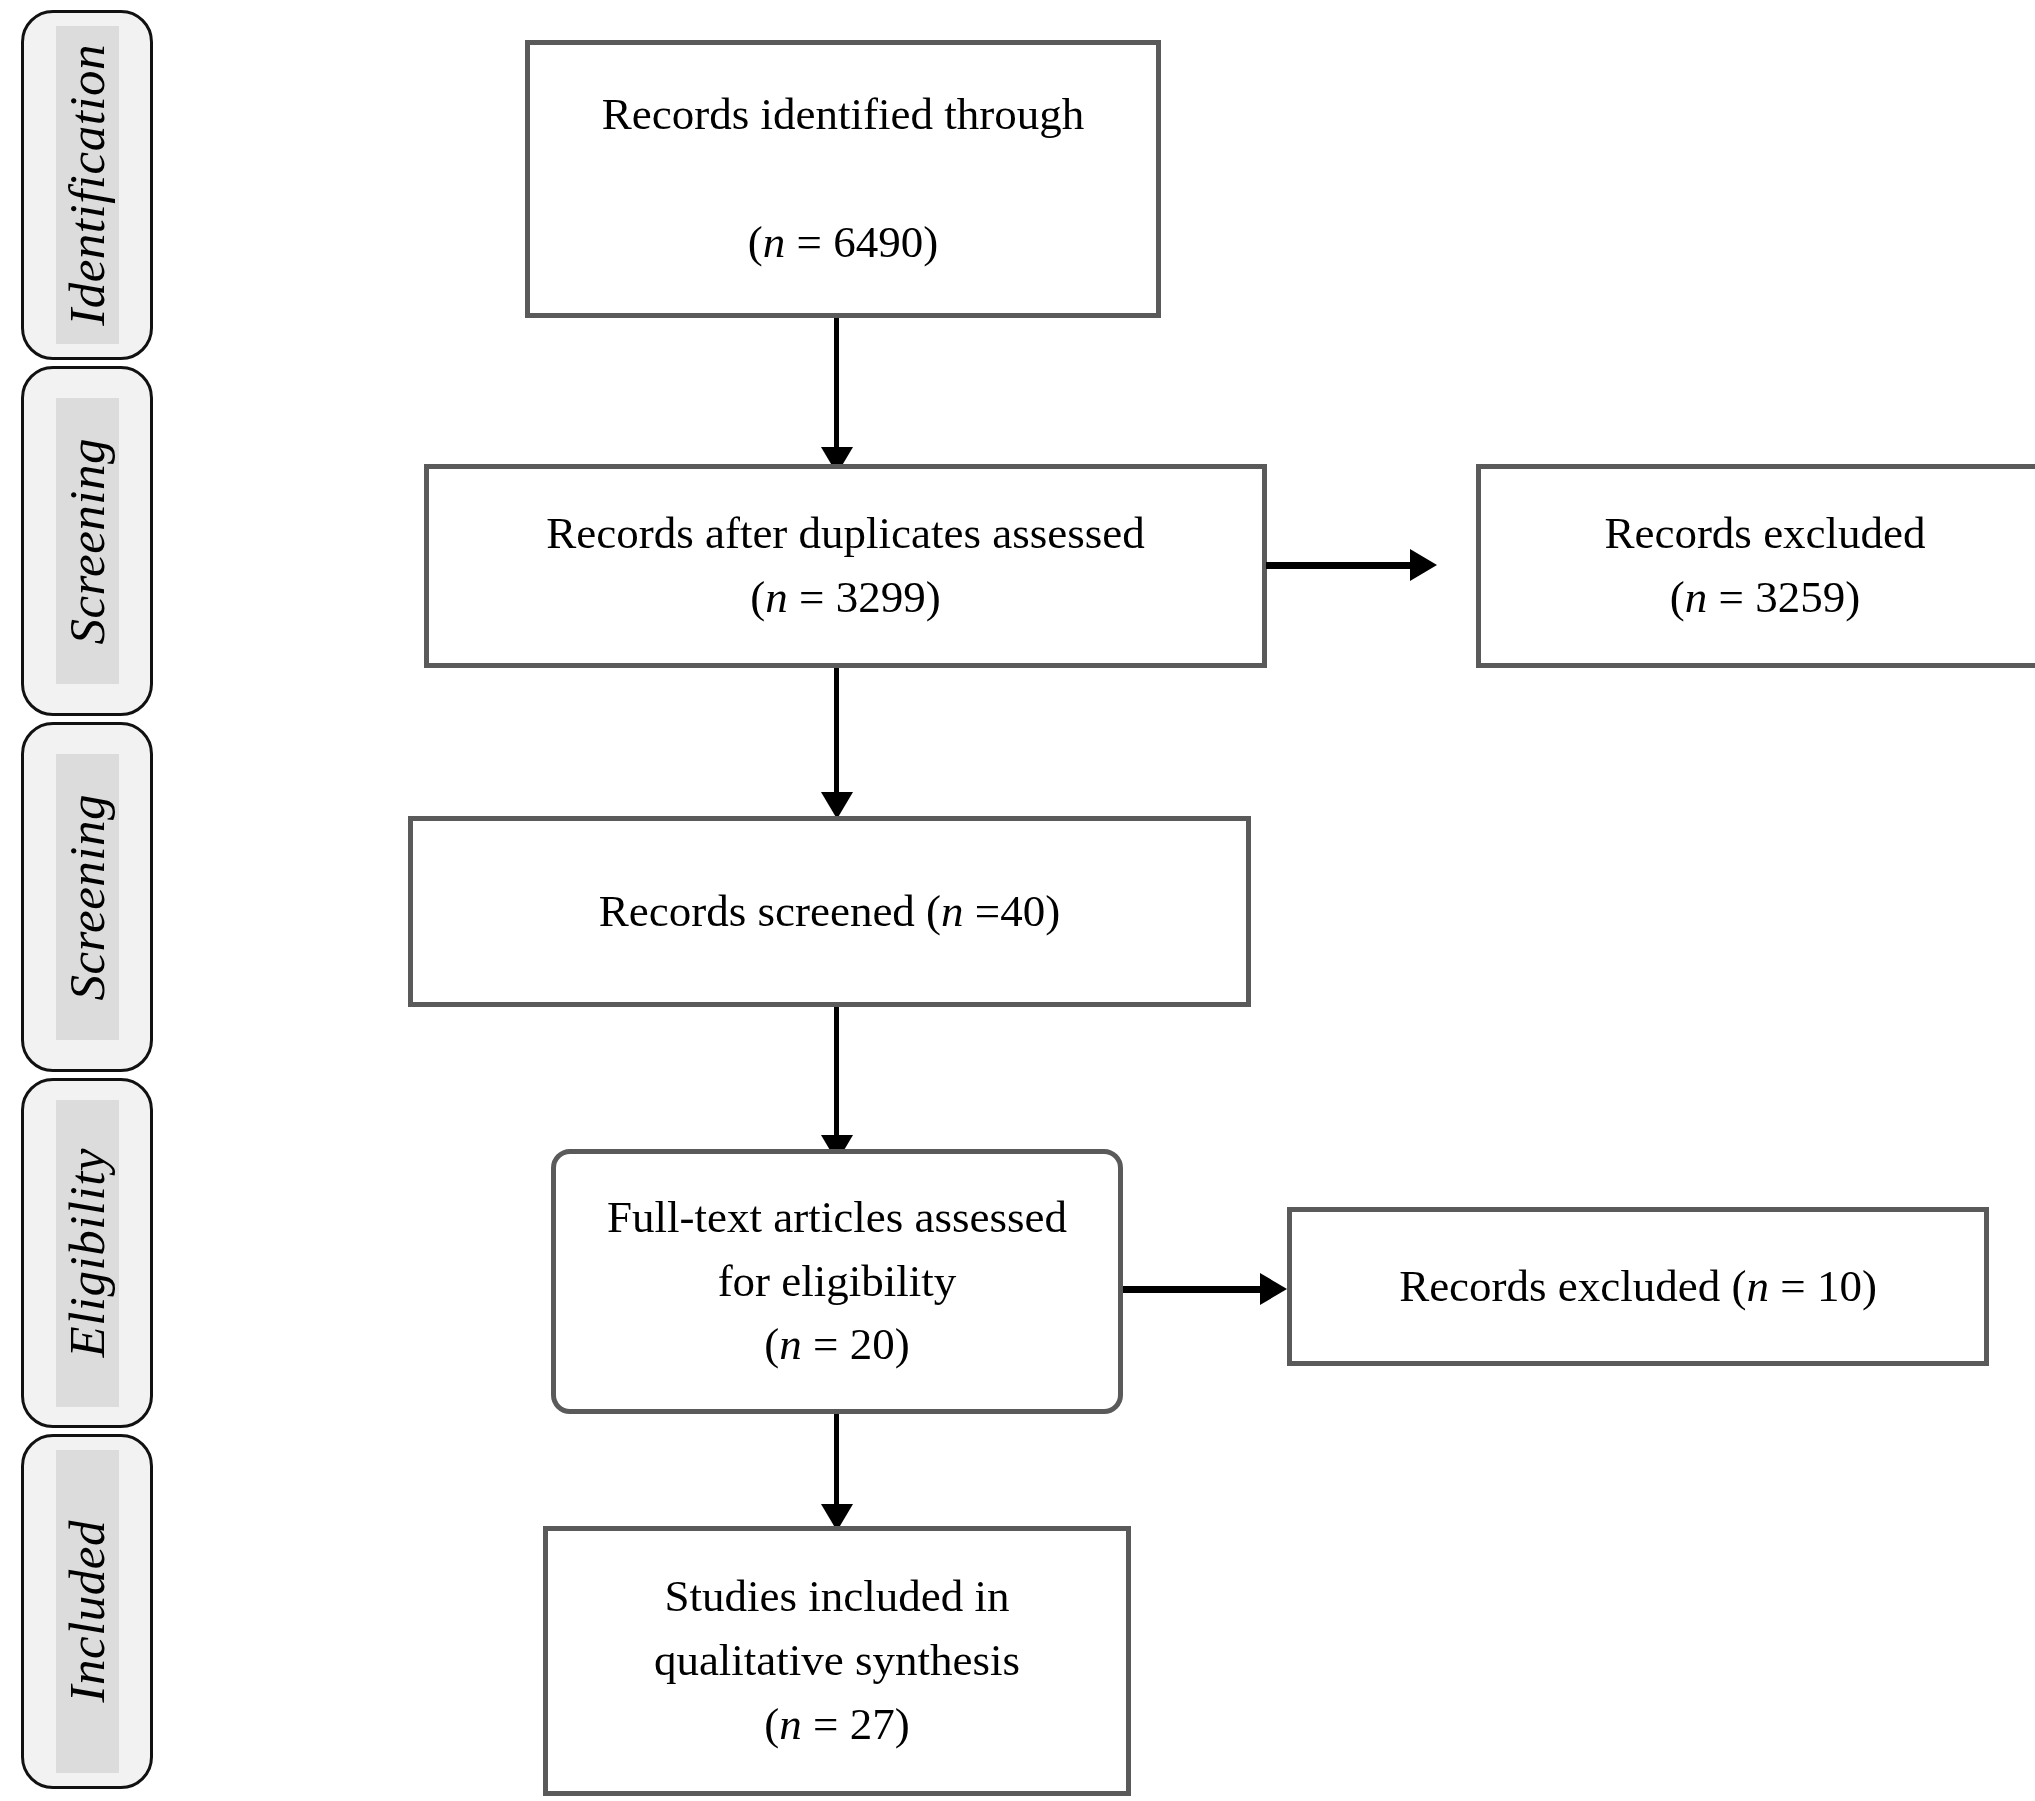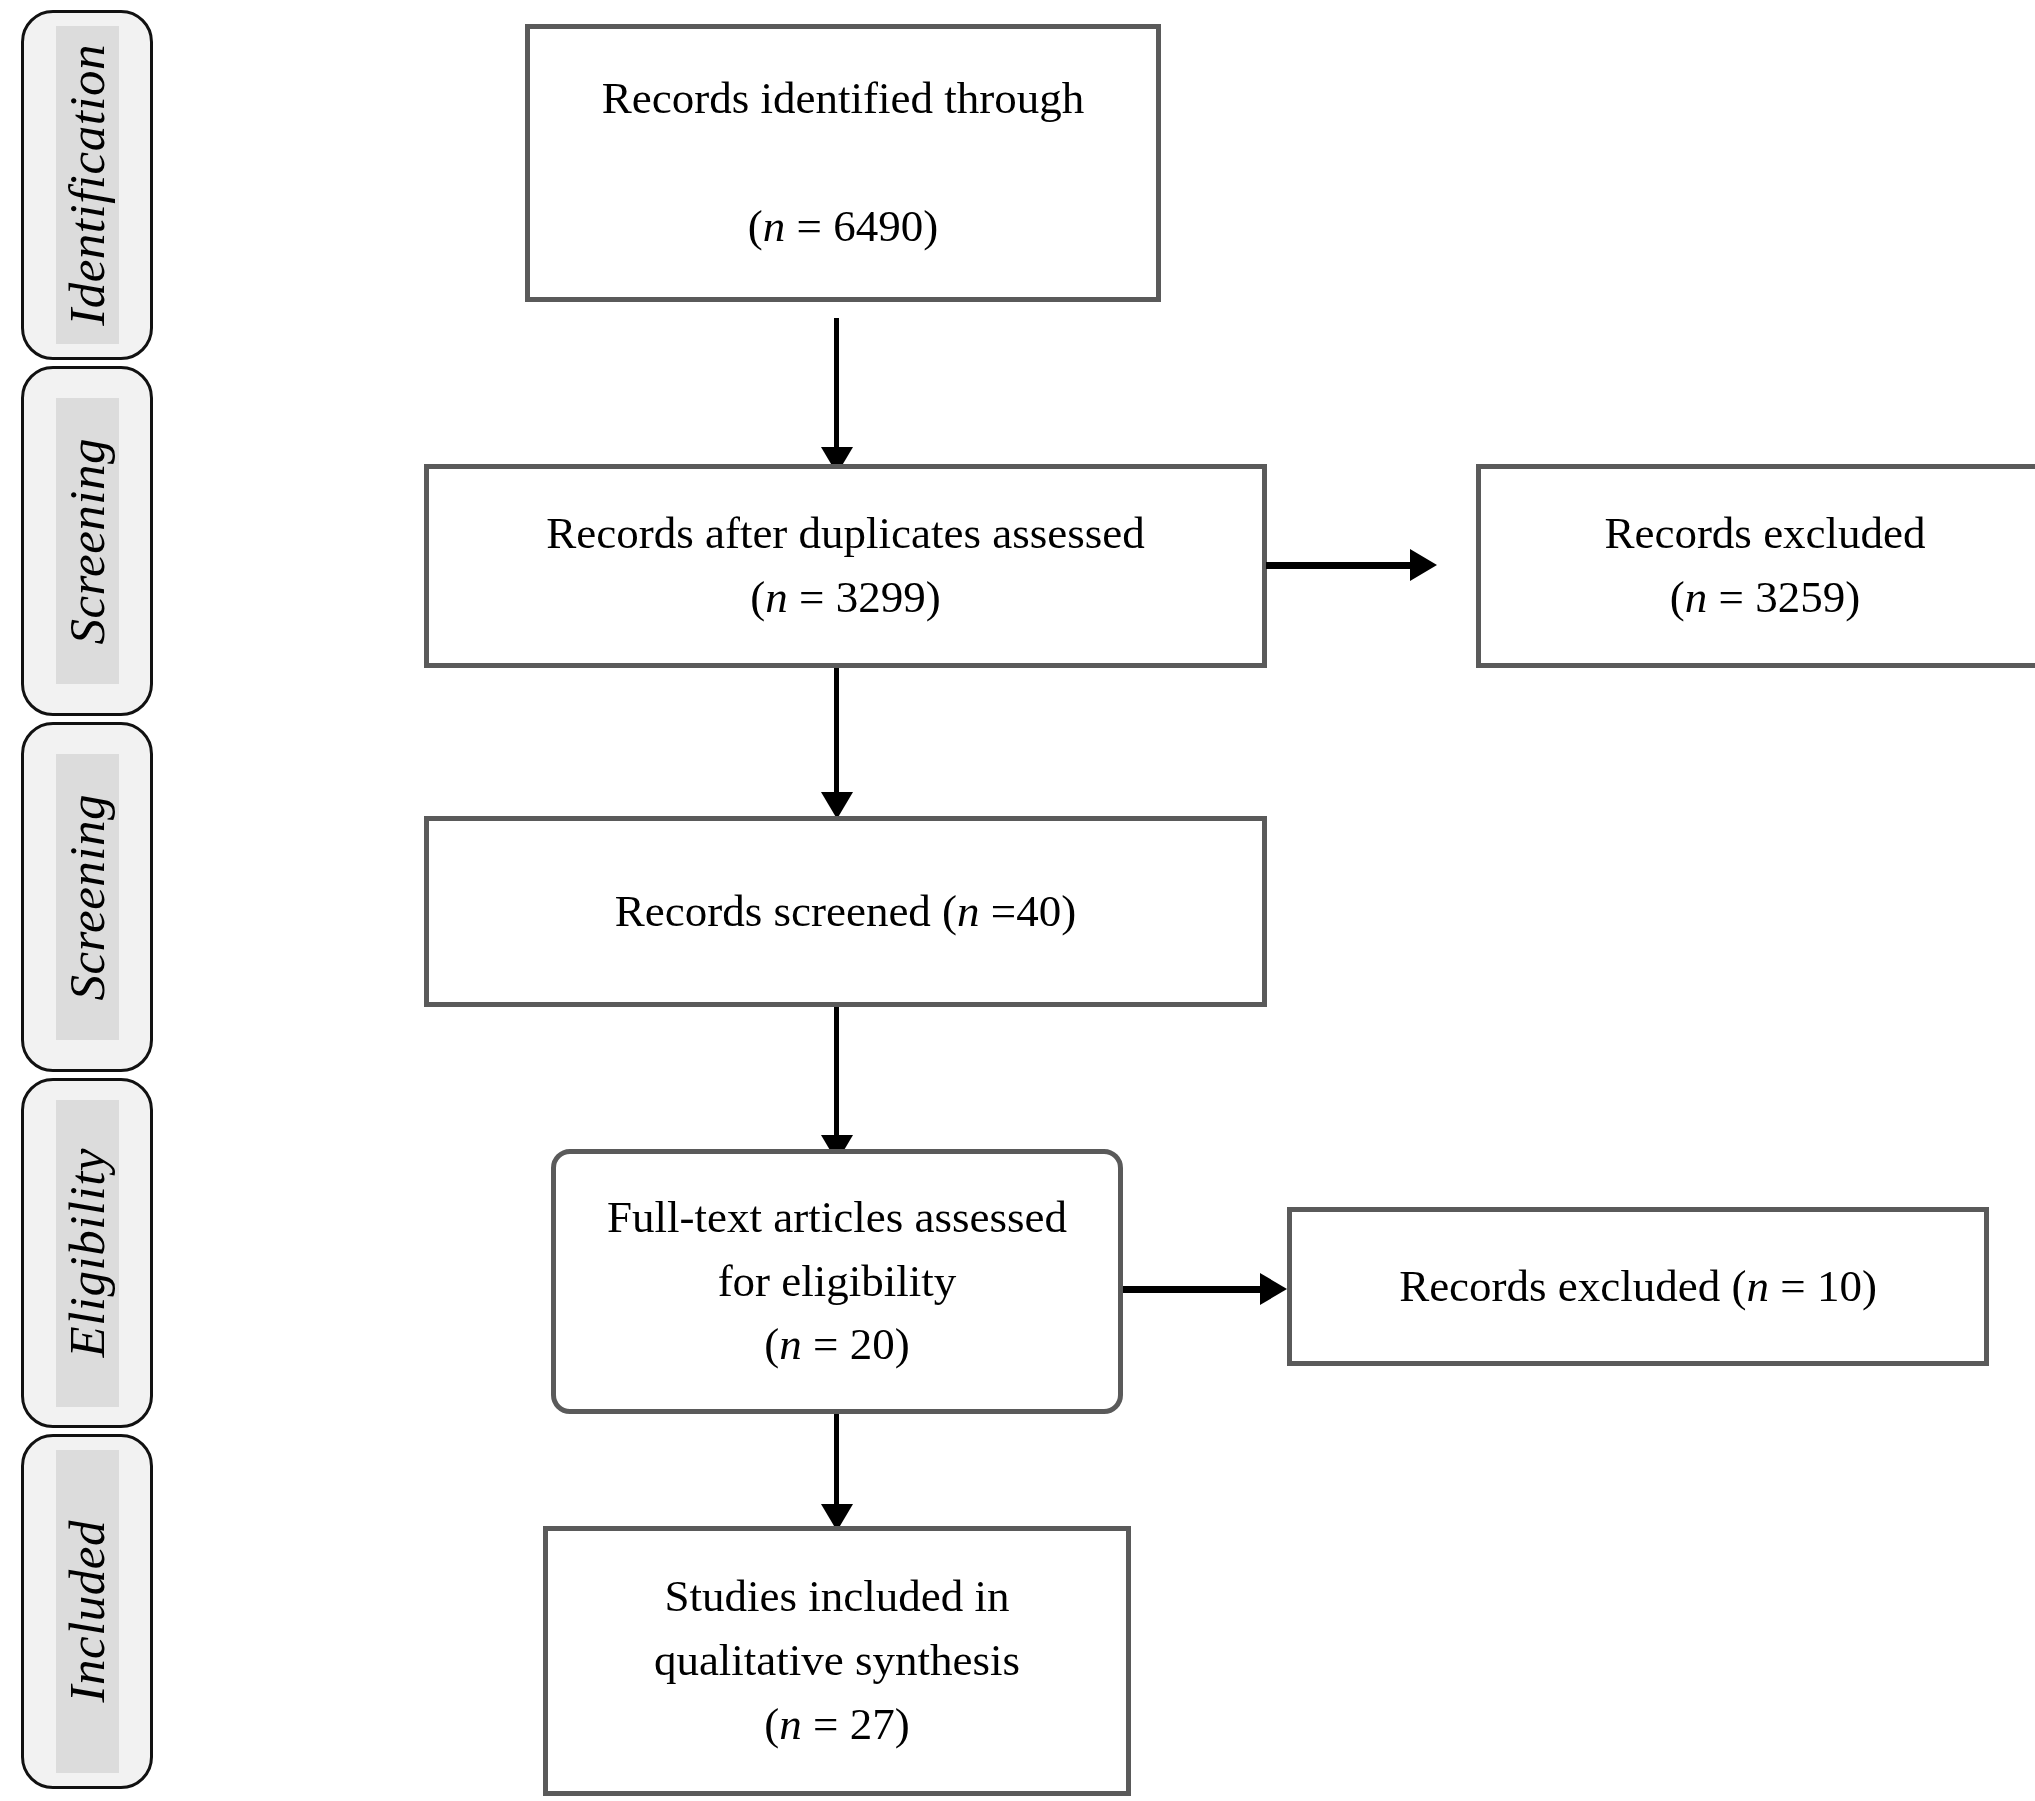--- a/index.html
+++ b/index.html
@@ -125,21 +125,21 @@
       <span class="phase-label">Eligibility</span>
     </div>
   </div>
 
   <div class="phase-box" style="left:21px; top:1434px; width:132px; height:355px;">
     <div class="phase-inner" style="height:323px;">
       <span class="phase-label">Included</span>
     </div>
   </div>
 
-  <div class="flow-box" style="left:525px; top:24px; width:636px; height:278px;">
+  <div class="flow-box" style="left:525px; top:40px; width:636px; height:278px;">
     <div class="flow-text">
       <span>Records identified through</span><br>
       <br>
       <span><span>(</span><em>n</em><span> = 6490)</span></span>
     </div>
   </div>
 
   <div class="v-line" style="left:834px; top:318px; height:140px;"></div>
   <div class="arrow-down" style="left:821px; top:447px;"></div>
 
@@ -156,21 +156,21 @@
   <div class="flow-box" style="left:1436px; top:464px; width:578px; height:204px;margin-left:40px;">
     <div class="flow-text">
       <span>Records excluded</span><br>
       <span><span>(</span><em>n</em><span> = 3259)</span></span>
     </div>
   </div>
 
   <div class="v-line" style="left:834px; top:668px; height:135px;"></div>
   <div class="arrow-down" style="left:821px; top:792px;"></div>
 
-  <div class="flow-box" style="left:424px; top:816px; width:843px; height:191px;text-align:right;">
+  <div class="flow-box" style="left:408px; top:816px; width:843px; height:191px;text-align:right;">
     <div class="flow-text">
       <span>Records screened (</span><em>n</em><span> =40)</span>
     </div>
   </div>
 
   <div class="v-line" style="left:834px; top:1007px; height:159px;"></div>
   <div class="arrow-down" style="left:821px; top:1135px;"></div>
 
   <div class="flow-box" style="left:551px; top:1149px; width:572px; height:265px;border-radius:19px;">
     <div class="flow-text">

